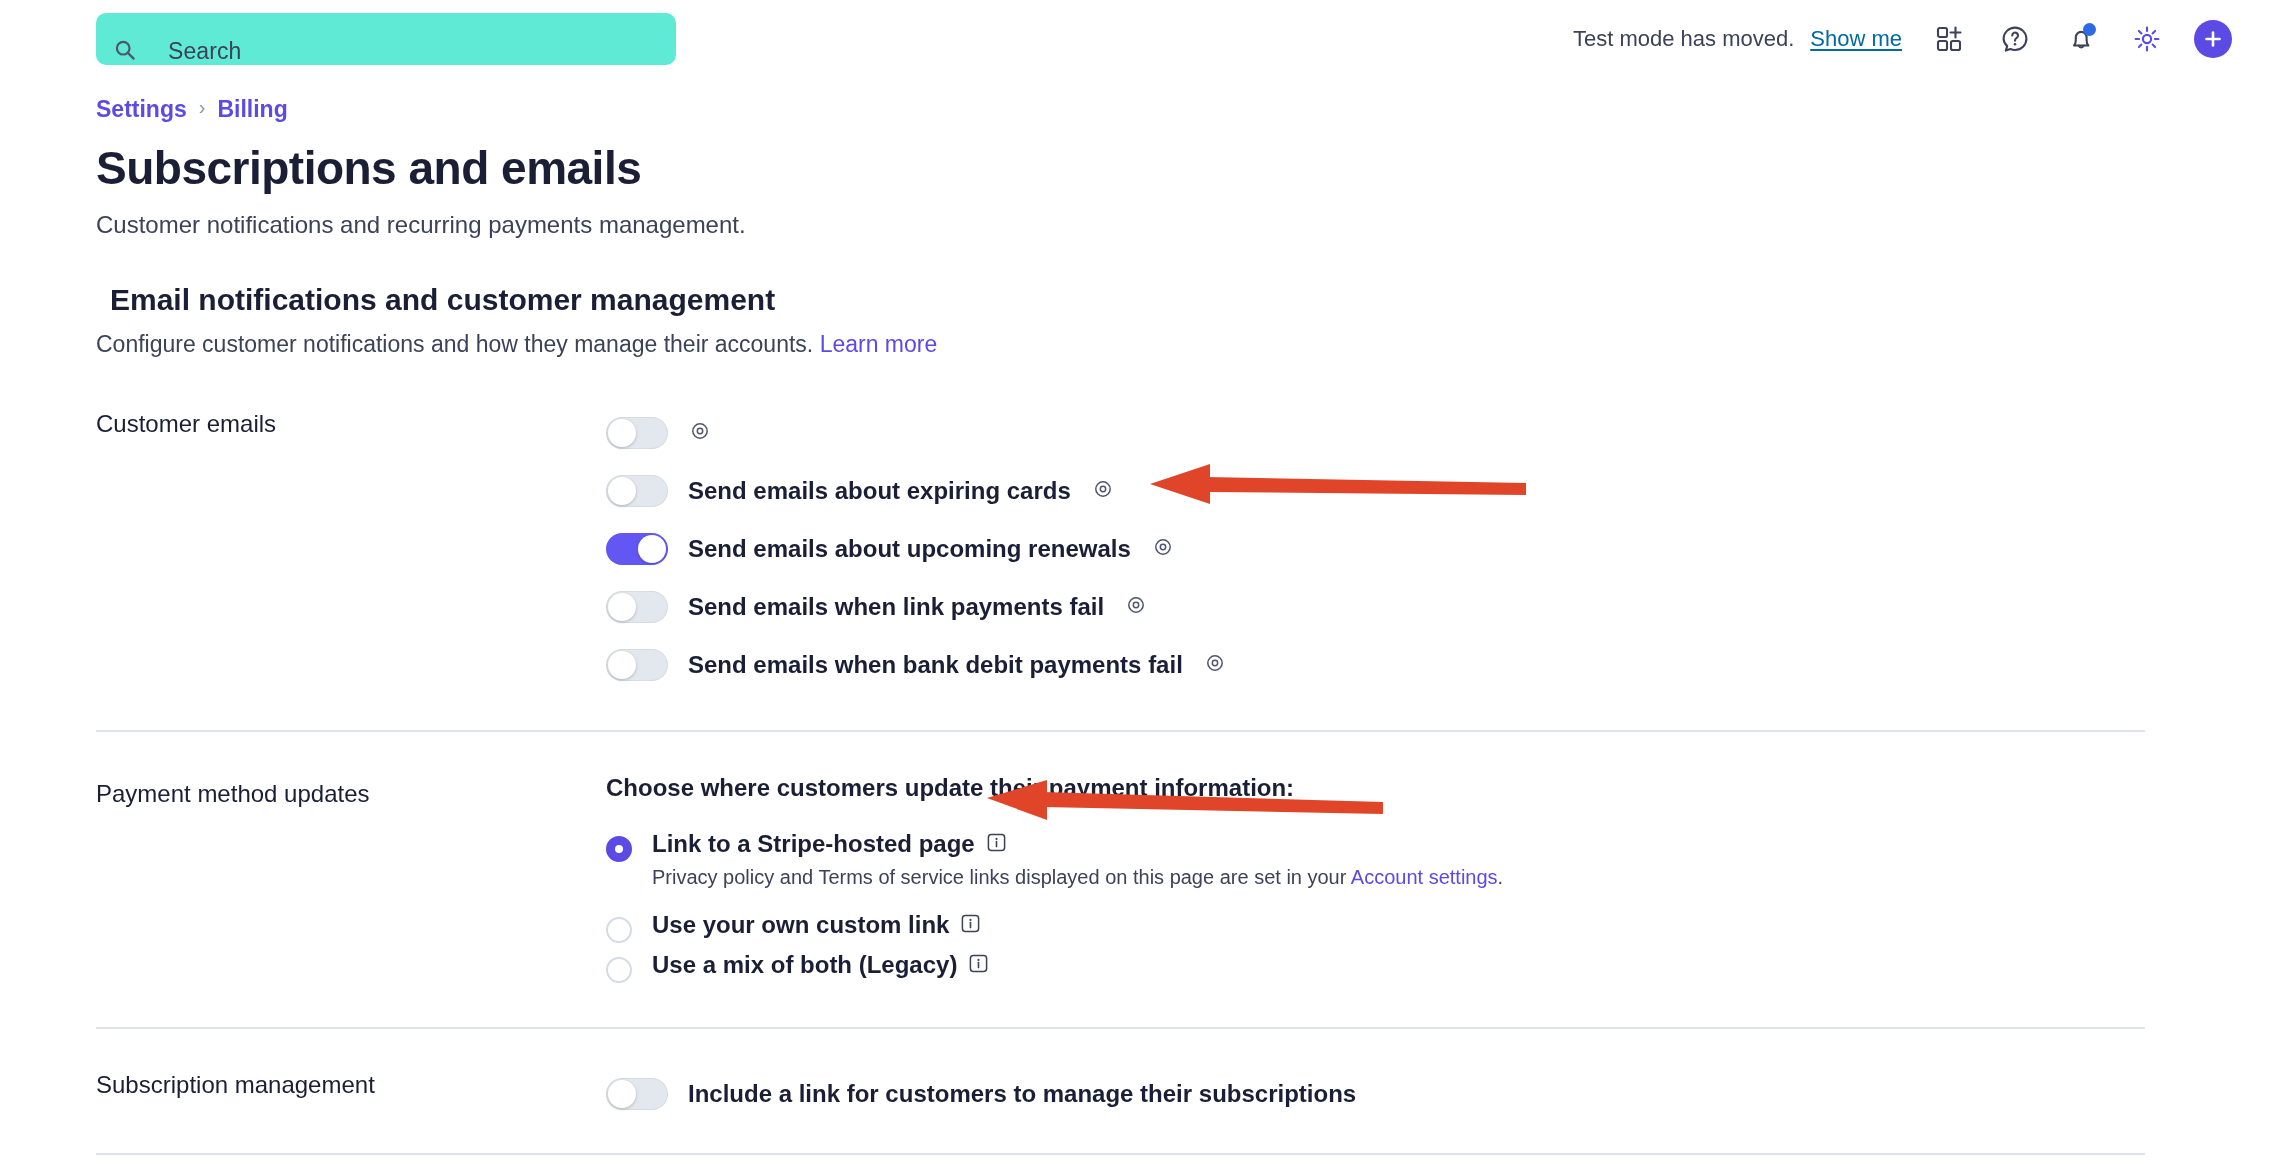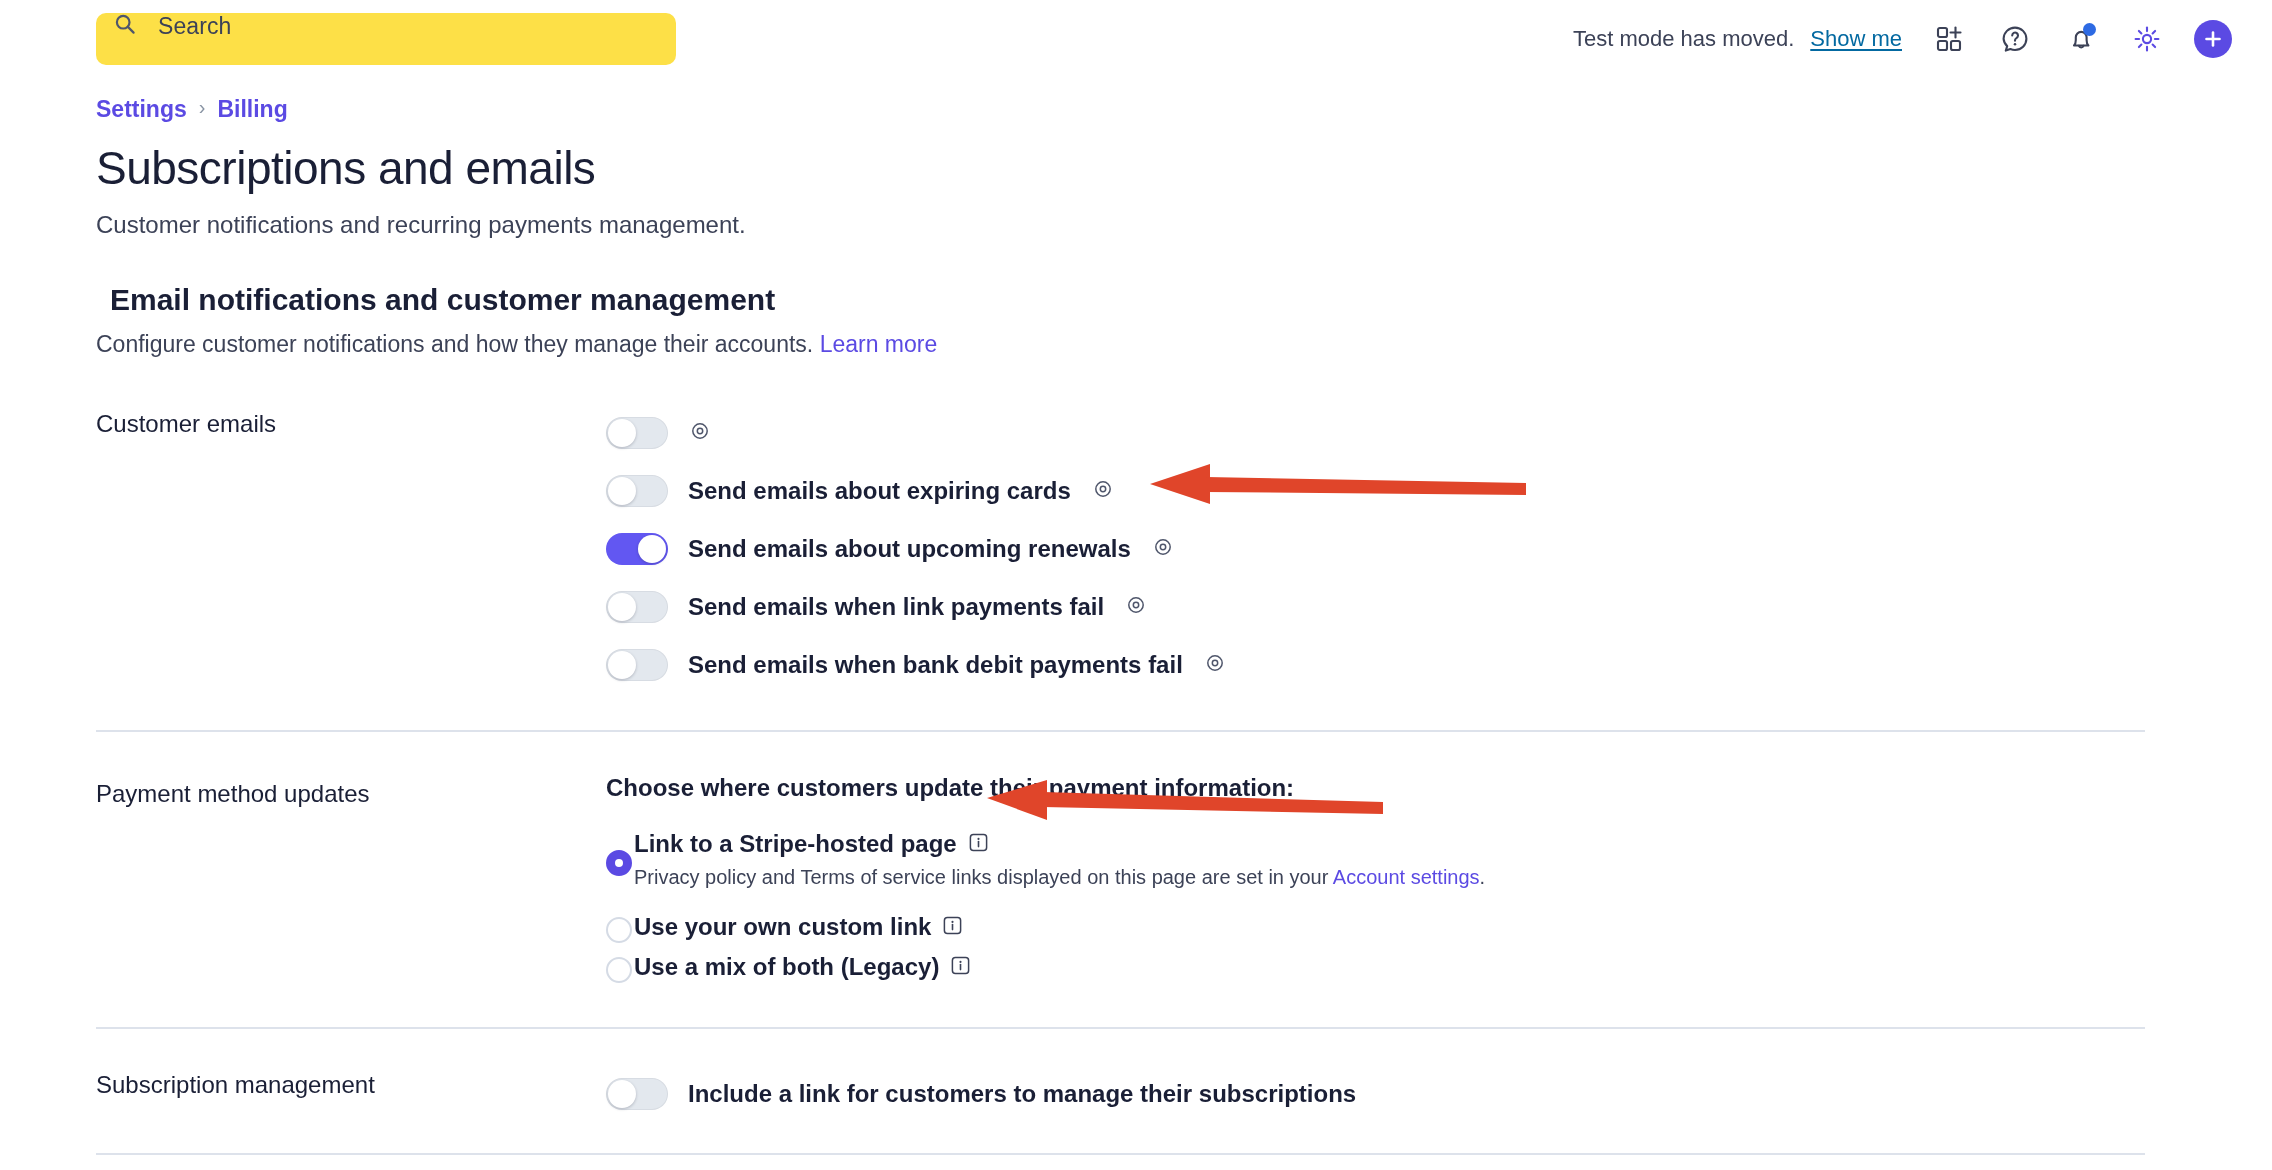--- a/index.html
+++ b/index.html
@@ -18,26 +18,26 @@
   .topbar {
     height: 78px;
     display: flex;
     align-items: center;
     padding: 0 40px 0 96px;
     position: relative;
   }
   .search-box {
     width: 580px;
     height: 52px;
-    background: #fde047;
+    background: #5eead4;
     border-radius: 10px;
     display: flex;
-    align-items: flex-start;
+    align-items: flex-end;
     padding: 0 18px;
-    gap: 22px;
+    gap: 32px;
     cursor: text;
   }
   .search-box svg { flex: 0 0 auto; }
   .search-ph {
     font-size: 23px;
     color: #3c4257;
     letter-spacing: .1px;
   }
   .topbar-right {
     margin-left: auto;
@@ -87,21 +87,21 @@
     gap: 12px;
     font-size: 23px;
     font-weight: 700;
     margin-bottom: 18px;
   }
   .bc-link { color: #5b4ae3; cursor: pointer; }
   .bc-sep { color: #8792a2; font-weight: 400; font-size: 20px; }
 
   h1.page-title {
     font-size: 46px;
-    font-weight: 400;
+    font-weight: 700;
     margin: 0 0 16px 0;
     letter-spacing: -.5px;
     color: #1a1f36;
   }
   .page-sub {
     font-size: 24px;
     color: #3c4257;
     margin-bottom: 44px;
   }
 
@@ -176,22 +176,22 @@
 
   
   .choose-head {
     font-size: 24px;
     font-weight: 700;
     color: #1a1f36;
     margin-bottom: 28px;
   }
   .radio-line {
     display: flex;
-    align-items: center;
-    gap: 2px;
+    align-items: flex-start;
+    gap: 20px;
     margin-bottom: 8px;
   }
   .radio {
     width: 26px; height: 26px;
     border-radius: 50%;
     border: 2px solid #d5dbe5;
     background: #fff;
     flex: 0 0 auto;
     margin-top: 6px;
     cursor: pointer;

